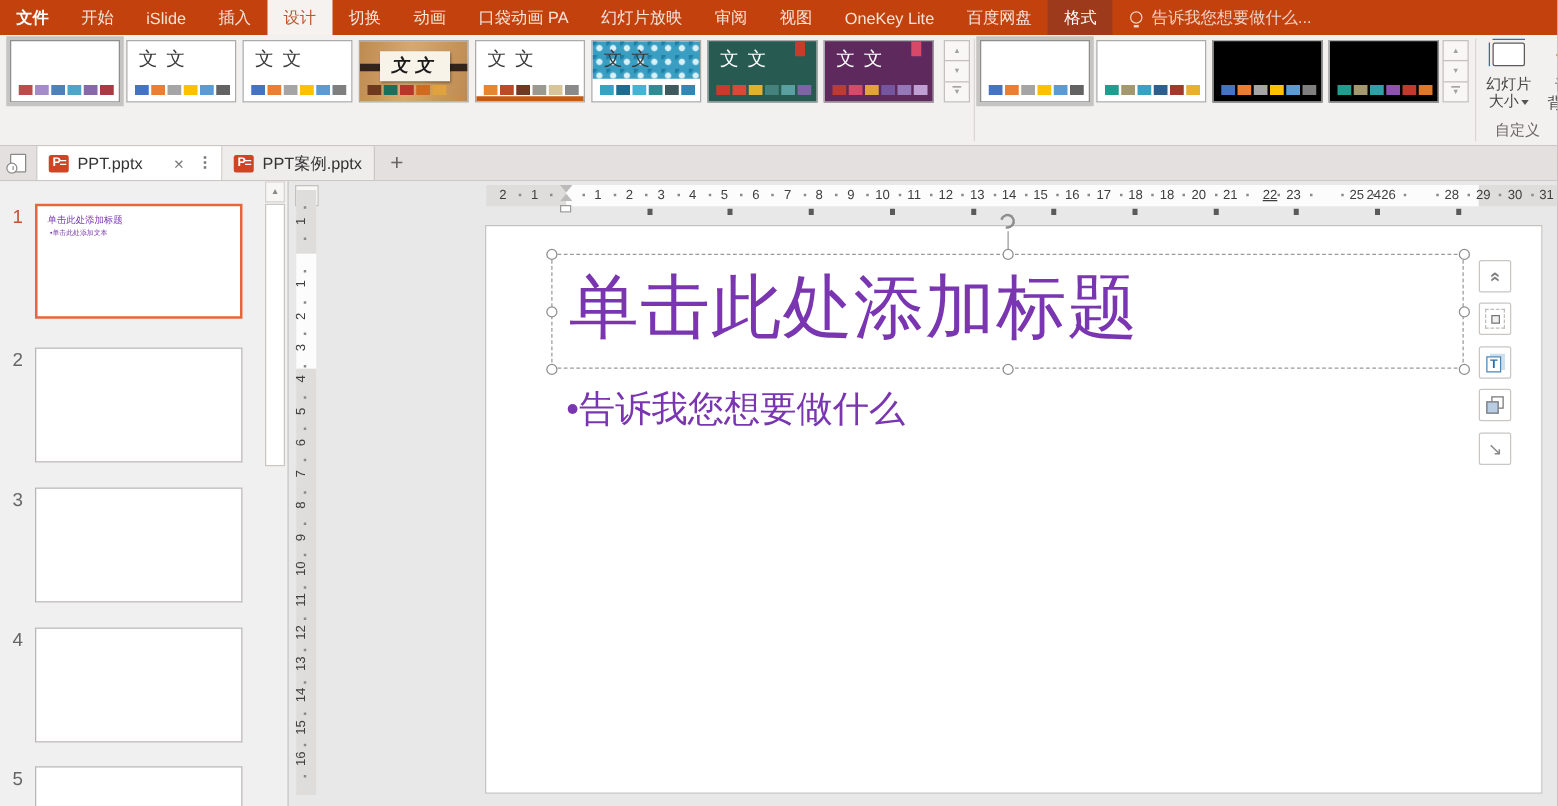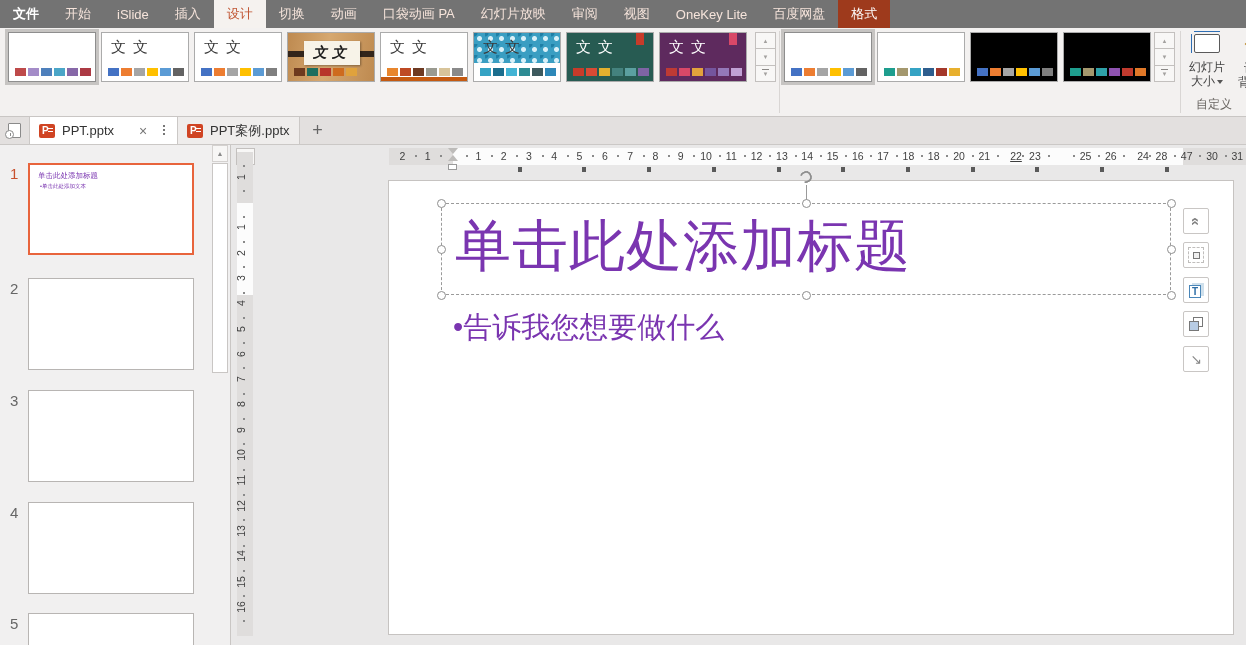--- a/index.html
+++ b/index.html
@@ -1,20 +1,20 @@
 <!DOCTYPE html>
 <html><head>
 <meta charset="utf-8">
 <style>
   * { box-sizing: border-box; margin: 0; padding: 0; }
   body { font-family: "Liberation Sans", "DejaVu Sans", sans-serif; background:#777; }
   #app { position: relative; width: 1246px; height: 645px; background:#E9E8E8; overflow: hidden; }
 
   
-  #menubar { position:absolute; top:0; left:0; width:1246px; height:28px; background:#737373;
+  #menubar { position:absolute; top:0; left:0; width:1246px; height:28px; background:#c2410c;
              display:flex; align-items:stretch; font-size:13px; color:#F6E4DB; }
   .mtab { display:flex; align-items:center; padding:0 13px; white-space:nowrap; }
   .mtab.first { color:#FFFFFF; font-weight:bold; }
   .mtab.active { background:#F5F2EF; color:#C05532; }
   .mtab.dark { background:#9E3A1C; color:#FFFFFF; }
   .tellme { display:flex; align-items:center; gap:7px; padding-left:14px; color:#F0D2C5; }
   .bulb { width:10px; height:10px; border:1.5px solid #F0D2C5; border-radius:50%; position:relative; }
   .bulb::after { content:""; position:absolute; left:2px; right:2px; bottom:-4px; height:2px; background:#F0D2C5; }
 
   
@@ -140,20 +140,24 @@
         <span class="mtab">切换</span>
         <span class="mtab">动画</span>
         <span class="mtab">口袋动画 PA</span>
         <span class="mtab">幻灯片放映</span>
         <span class="mtab">审阅</span>
         <span class="mtab">视图</span>
         <span class="mtab">OneKey Lite</span>
         <span class="mtab">百度网盘</span>
         <span class="mtab dark">格式</span>
       </div>
+    <div class="tellme">
+      <span class="bulb"></span>
+      <span>告诉我您想要做什么...</span>
+    </div>
   </div>
 
   <div id="ribbon">
     <div id="themes-gallery" class="gallery" style="left:8px;">
         <div class="tile plain selected">
           <div class="chips">
             <span class="chip" style="background: rgb(190, 74, 74);"></span>
             <span class="chip" style="background: rgb(164, 140, 200);"></span>
             <span class="chip" style="background: rgb(78, 128, 188);"></span>
             <span class="chip" style="background: rgb(75, 166, 200);"></span>
@@ -384,26 +388,26 @@
         <span class="rnum" style="left: 576.2px;">14</span>
         <span class="rnum" style="left: 601.5px;">15</span>
         <span class="rnum" style="left: 626.8px;">16</span>
         <span class="rnum" style="left: 652.1px;">17</span>
         <span class="rnum" style="left: 677.4px;">18</span>
         <span class="rnum" style="left: 702.7px;">18</span>
         <span class="rnum" style="left: 728px;">20</span>
         <span class="rnum" style="left: 753.3px;">21</span>
         <span class="rnum" style="left: 785px; text-decoration: underline;">22</span>
         <span class="rnum" style="left: 803.9px;">23</span>
-        <span class="rnum" style="left: 868px; margin-left: 44px;">24</span>
+        <span class="rnum" style="left: 868px;">24</span>
         <span class="rnum" style="left: 854.5px;">25</span>
         <span class="rnum" style="left: 879.8px;">26</span>
         <span class="rnum" style="left: 905.1px; margin-top: 32px;">27</span>
         <span class="rnum" style="left: 930.4px;">28</span>
-        <span class="rnum" style="left: 955.7px;">47</span>
+        <span class="rnum" style="left: 955.7px;">29</span>
         <span class="rnum" style="left: 981px;">30</span>
         <span class="rnum" style="left: 1006.3px;">31</span>
         <span class="rdot" style="left: 184.05px; top: 10px;"></span>
         <span class="rdot" style="left: 209.35px; top: 10px;"></span>
         <span class="rdot" style="left: 234.65px; top: 10px;"></span>
         <span class="rdot" style="left: 259.95px; top: 10px;"></span>
         <span class="rdot" style="left: 285.25px; top: 10px;"></span>
         <span class="rdot" style="left: 310.55px; top: 10px;"></span>
         <span class="rdot" style="left: 335.85px; top: 10px;"></span>
         <span class="rdot" style="left: 361.15px; top: 10px;"></span>

